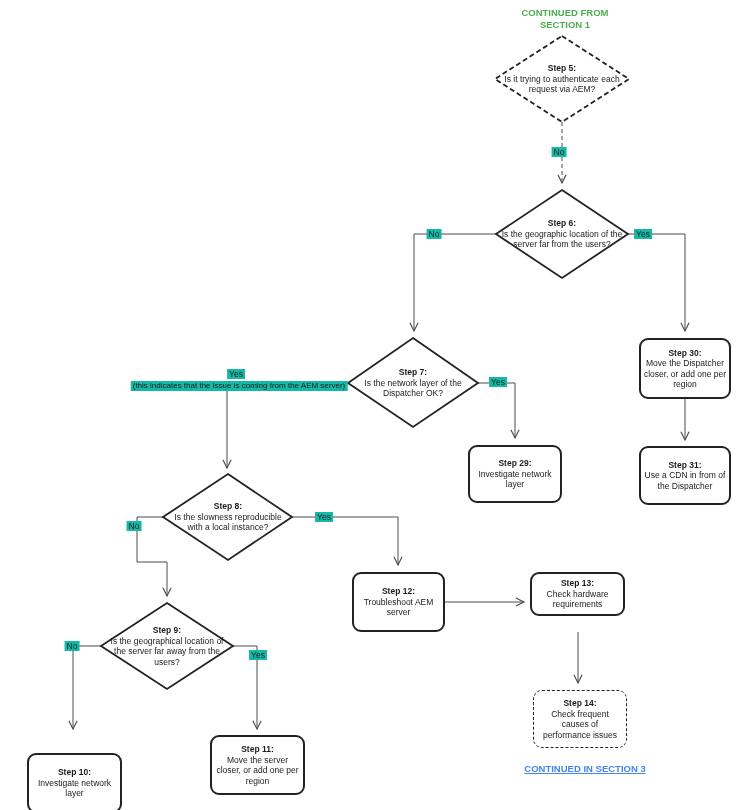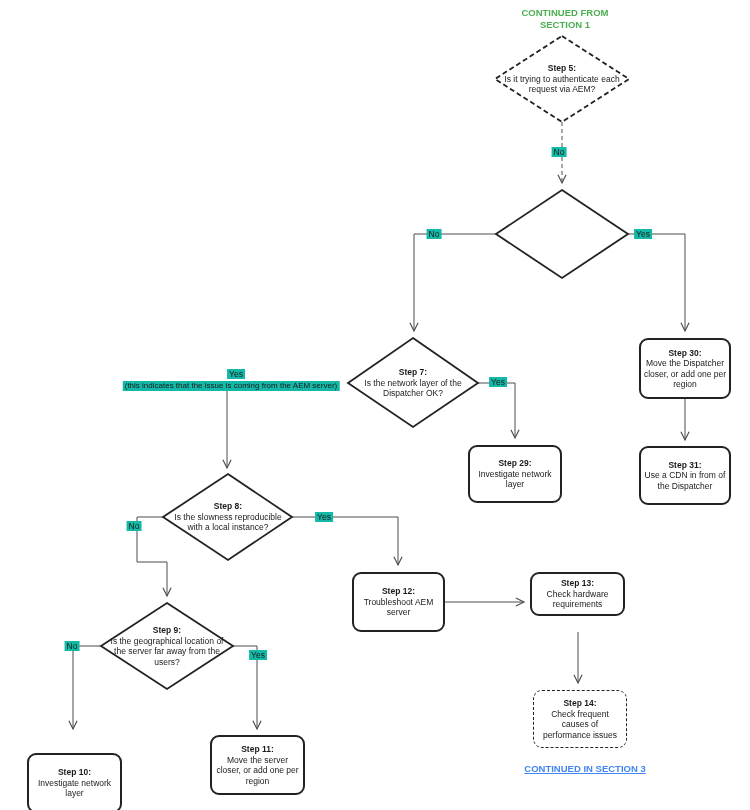--- a/index.html
+++ b/index.html
@@ -110,20 +110,25 @@
 
   <div class="note green" style="left:505px; top:7px; width:120px;">CONTINUED FROM
 SECTION 1</div>
   <div class="note blue" style="left:505px; top:763px; width:160px;">CONTINUED IN SECTION 3</div>
 
   <div class="nlabel" style="left:562px; top:79px; width:122px;">
     <b>Step 5:</b>
     <span>Is it trying to authenticate each
 request via AEM?</span>
   </div>
+  <div class="nlabel" style="left:562px; top:234px; width:122px;">
+    <b>Step 6:</b>
+    <span>Is the geographic location of the
+server far from the users?</span>
+  </div>
   <div class="nlabel" style="left:413px; top:383px; width:104px;">
     <b>Step 7:</b>
     <span>Is the network layer of the
 Dispatcher OK?</span>
   </div>
   <div class="nlabel" style="left:228px; top:517px; width:112px;">
     <b>Step 8:</b>
     <span>Is the slowness reproducible
 with a local instance?</span>
   </div>
@@ -176,19 +181,19 @@
     <span>Check frequent
 causes of
 performance issues</span>
   </div>
 
   <div class="elabel" style="left:559px; top:152px;">No</div>
   <div class="elabel" style="left:434px; top:234px;">No</div>
   <div class="elabel" style="left:643px; top:234px;">Yes</div>
   <div class="elabel" style="left:498px; top:382px;">Yes</div>
   <div class="elabel" style="left:236px; top:374px;">Yes</div>
-  <div class="elabel small" style="left:231px; top:386px;">(this indicates that the issue is coming from the AEM server)</div>
+  <div class="elabel small" style="left:239px; top:386px;">(this indicates that the issue is coming from the AEM server)</div>
   <div class="elabel" style="left:324px; top:517px;">Yes</div>
   <div class="elabel" style="left:134px; top:526px;">No</div>
   <div class="elabel" style="left:72px;  top:646px;">No</div>
   <div class="elabel" style="left:258px; top:655px;">Yes</div>
 
 </div>
 
 </body></html>

